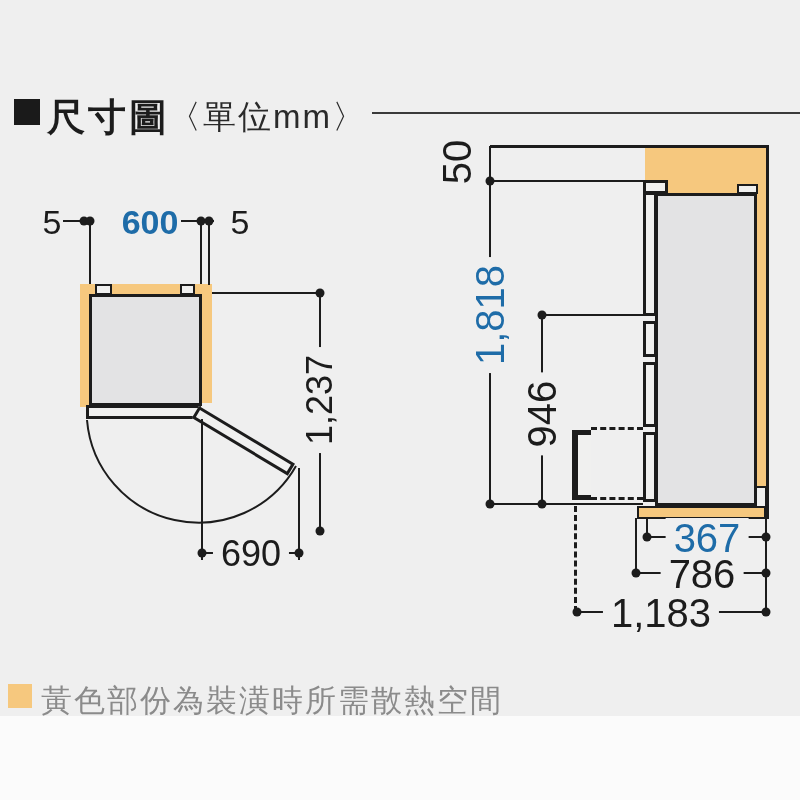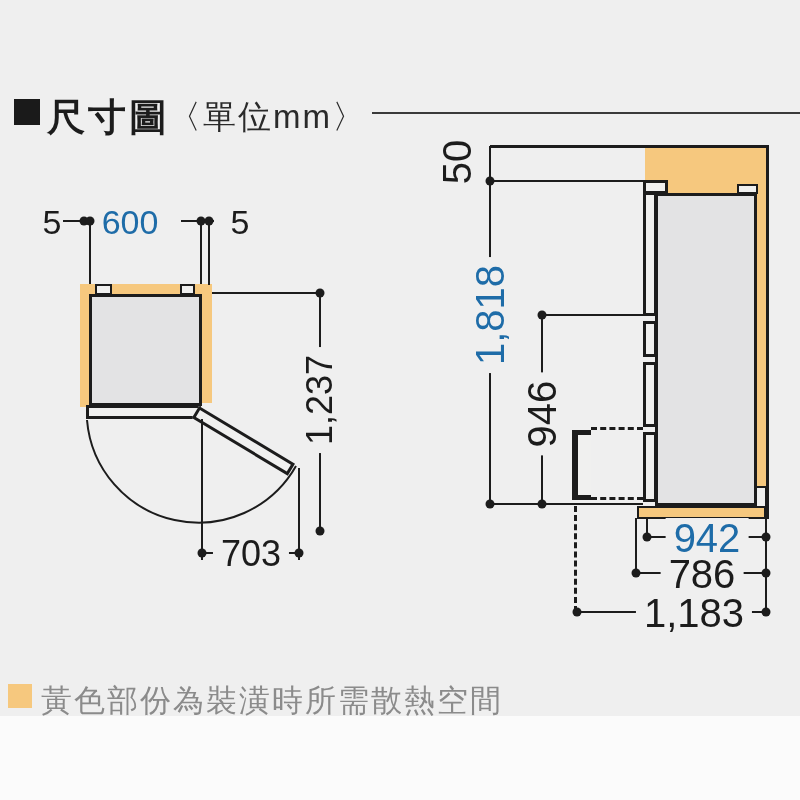--- a/index.html
+++ b/index.html
@@ -53,37 +53,37 @@
     <svg class="abs" style="left:0;top:0;" width="800" height="800" viewBox="0 0 800 800">
       <path d="M 87 420 A 112 112 0 0 0 296 466" fill="none" stroke="#1C1C1C" stroke-width="2"></path>
     </svg>
 
     <div class="ln" style="left:63px;top:220px;width:28px;height:2px;"></div>
     <div class="ln" style="left:181px;top:220px;width:33px;height:2px;"></div>
     <div class="ln" style="left:89px;top:220px;width:2px;height:64px;"></div>
     <div class="ln" style="left:200px;top:220px;width:2px;height:64px;"></div>
     <div class="ln" style="left:208px;top:220px;width:2px;height:65px;"></div>
     <div class="num" style="left:52px;top:222px;">5</div>
-    <div class="num blue" style="left:130px;top:222px;">600</div>
+    <div class="num blue" style="left:150px;top:222px;font-weight:bold;">600</div>
     <div class="num" style="left:240px;top:222px;">5</div>
     <div class="dot" style="left:84px;top:221px;"></div>
     <div class="dot" style="left:90px;top:221px;"></div>
     <div class="dot" style="left:201px;top:221px;"></div>
     <div class="dot" style="left:209px;top:221px;"></div>
 
     <div class="ln" style="left:212px;top:292px;width:109px;height:2px;"></div>
     <div class="ln" style="left:319px;top:292px;width:2px;height:240px;"></div>
     <div class="vnum mask" style="left:320px;top:400px;font-size:36px;">1,237</div>
     <div class="dot" style="left:320px;top:293px;"></div>
     <div class="dot" style="left:320px;top:531px;"></div>
 
     <div class="ln" style="left:201px;top:419px;width:2px;height:141px;"></div>
     <div class="ln" style="left:298px;top:468px;width:2px;height:92px;"></div>
     <div class="ln" style="left:202px;top:552px;width:97px;height:2px;"></div>
-    <div class="num mask" style="left:251px;top:554px;font-size:36px;">703</div>
+    <div class="num mask" style="left:251px;top:554px;font-size:36px;">690</div>
     <div class="dot" style="left:202px;top:553px;"></div>
     <div class="dot" style="left:299px;top:553px;"></div>
   </div>
 
   <div>
 
     <div class="yfill" style="left:645px;top:147px;width:121px;height:46px;"></div>
     <div class="yfill" style="left:755px;top:193px;width:11px;height:295px;"></div>
 
     <div class="ln" style="left:490px;top:145px;width:279px;height:3px;"></div>
@@ -123,31 +123,31 @@
     <div class="dot" style="left:542px;top:315px;"></div>
     <div class="dot" style="left:542px;top:504px;"></div>
 
     <div class="ln" style="left:486px;top:503px;width:157px;height:2px;"></div>
 
     <div class="ln" style="left:646px;top:518px;width:2px;height:23px;"></div>
     <div class="ln" style="left:765px;top:519px;width:2px;height:97px;"></div>
     <div class="ln" style="left:635px;top:518px;width:2px;height:59px;"></div>
 
     <div class="ln" style="left:647px;top:536px;width:119px;height:2px;"></div>
-    <div class="num numbig mask blue" style="left:707px;top:538px;">942</div>
+    <div class="num numbig mask blue" style="left:707px;top:538px;">367</div>
     <div class="dot" style="left:647px;top:537px;"></div>
     <div class="dot" style="left:766px;top:537px;"></div>
 
     <div class="ln" style="left:636px;top:572px;width:130px;height:2px;"></div>
     <div class="num numbig mask" style="left:702px;top:574px;">786</div>
     <div class="dot" style="left:636px;top:573px;"></div>
     <div class="dot" style="left:766px;top:573px;"></div>
 
     <div class="ln" style="left:577px;top:611px;width:189px;height:2px;"></div>
-    <div class="num numbig mask" style="left:694px;top:613px;">1,183</div>
+    <div class="num numbig mask" style="left:661px;top:613px;">1,183</div>
     <div class="dot" style="left:577px;top:612px;"></div>
     <div class="dot" style="left:766px;top:612px;"></div>
   </div>
 
   <div>
     <div class="abs yfill" style="left:8px;top:684px;width:24px;height:24px;"></div>
     <div id="note-text">黃色部份為裝潢時所需散熱空間</div>
   </div>
 
 </div>

